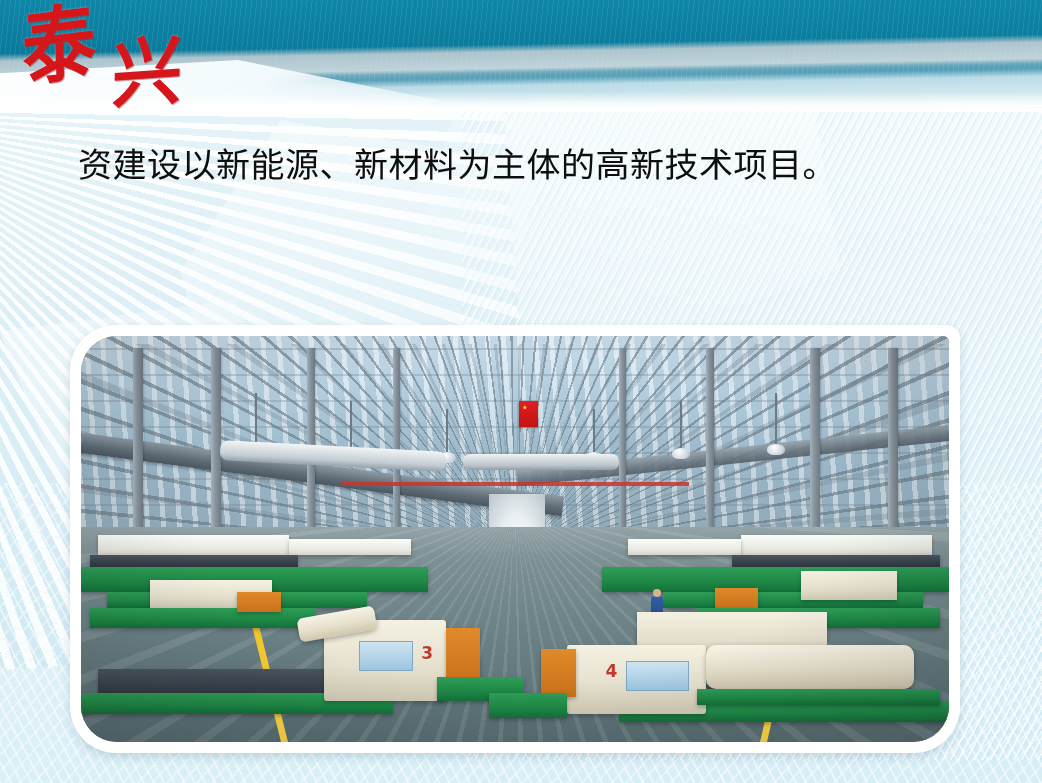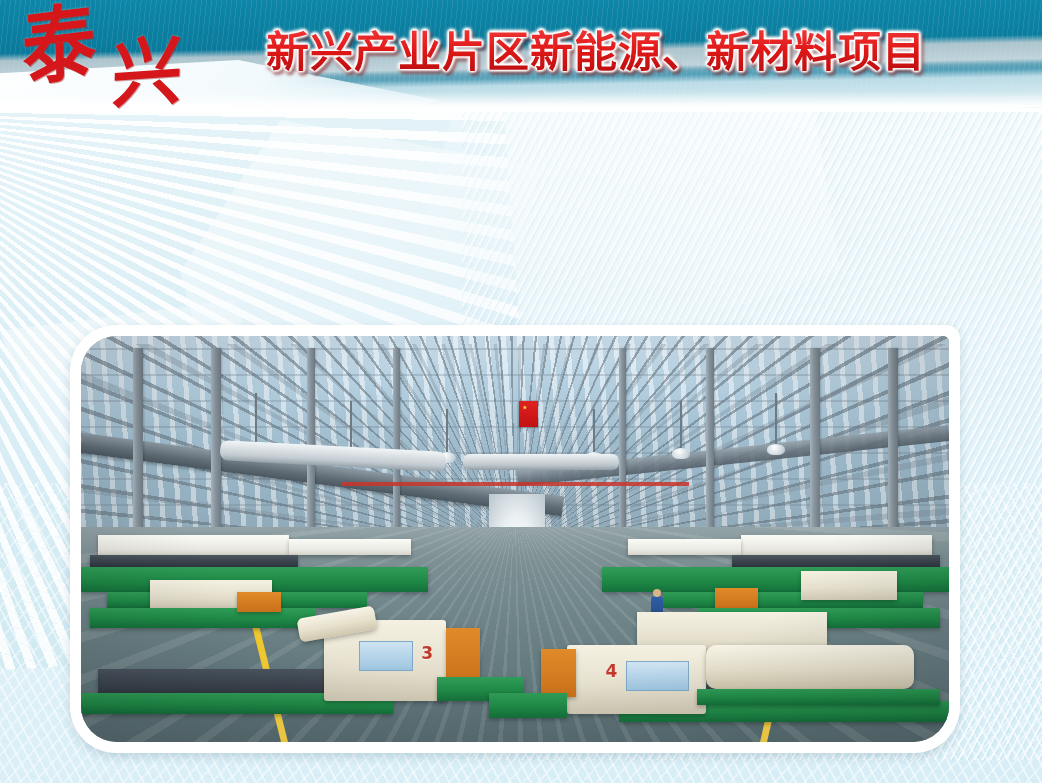--- a/index.html
+++ b/index.html
@@ -478,25 +478,23 @@
     <div class="header-sash2"></div>
     <div class="header-wedge"></div>
     <div class="header-fade-bottom"></div>
   </div>
 
   <div class="brand-logo">
     <span class="brand-char brand-char-1">泰</span>
     <span class="brand-char brand-char-2">兴</span>
   </div>
 
-  <div class="headline">
-    <span class="headline-text">新兴产业片区新能源、新材料项目</span>
-  </div>
 
   <div class="body-copy">
+    <div class="body-line">资建设以新能源、新材料为主体的高新技术项目。</div>
   </div>
 
   <div class="photo-frame">
     <div class="photo">
 
       <div class="ph-layer ph-ceiling"></div>
       <div class="ph-layer ph-skylight"></div>
       <div class="ph-layer ph-beams"></div>
       <div class="ph-layer ph-beams2"></div>
       <div class="ph-layer ph-purlins"></div>

